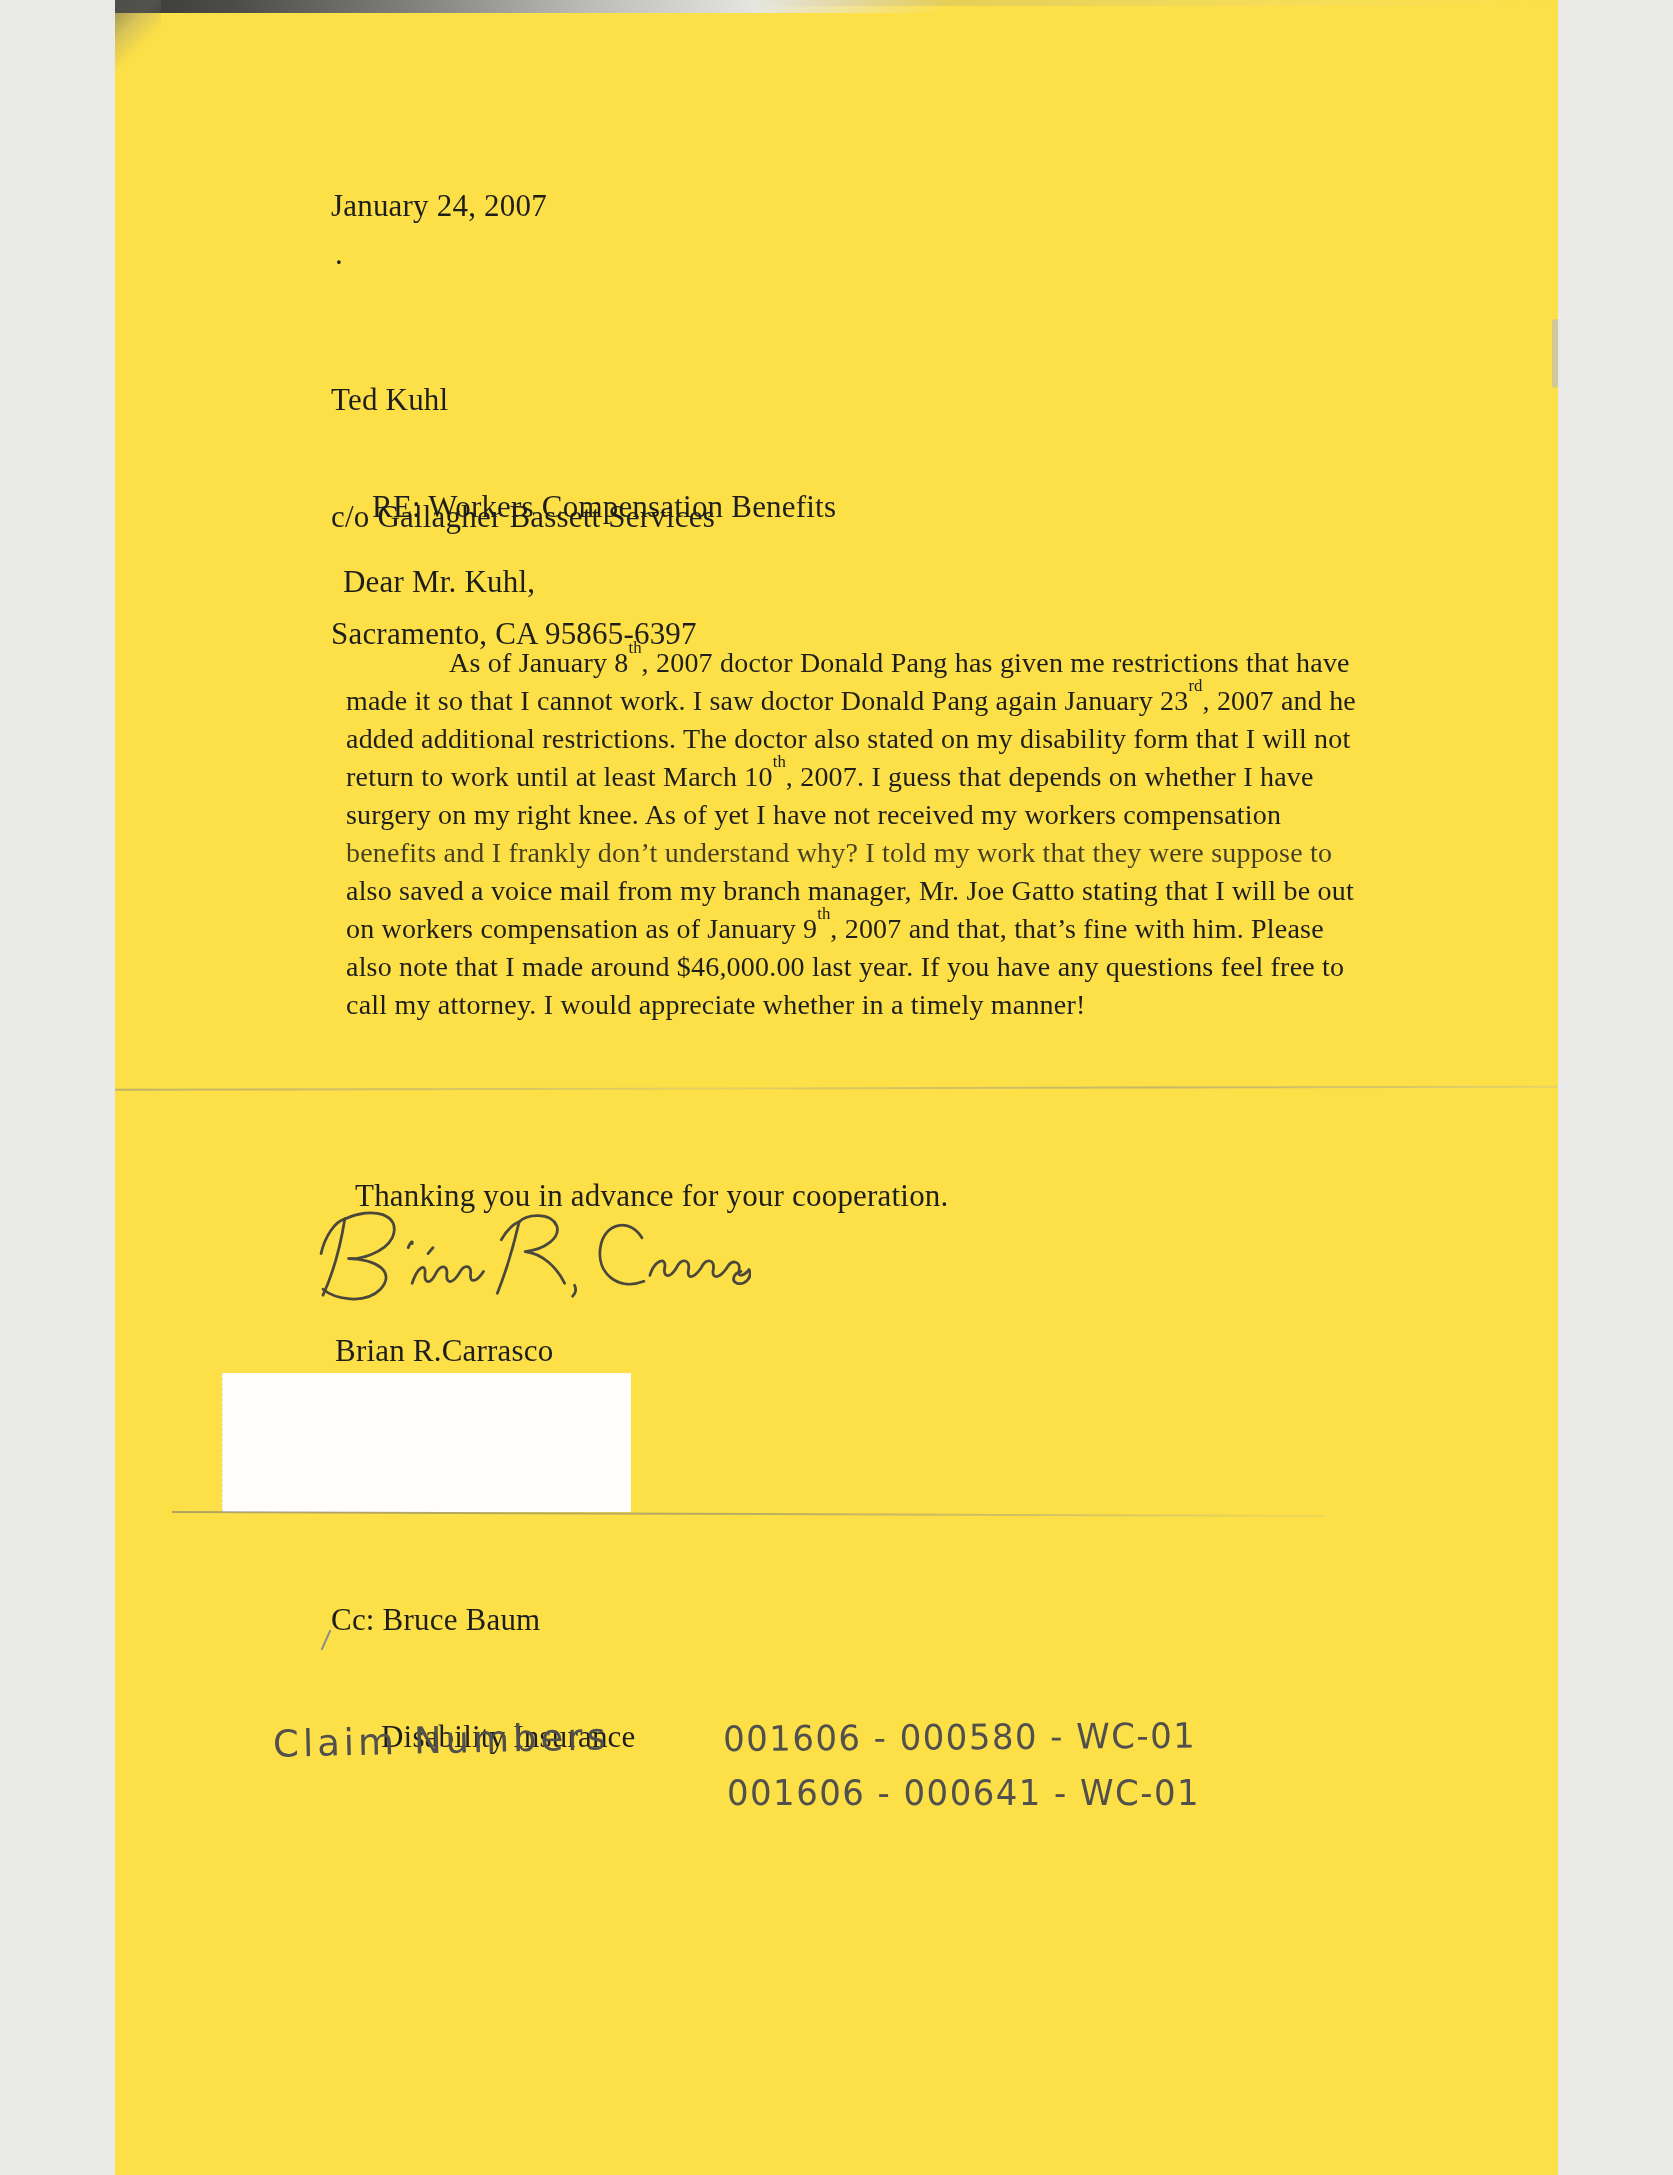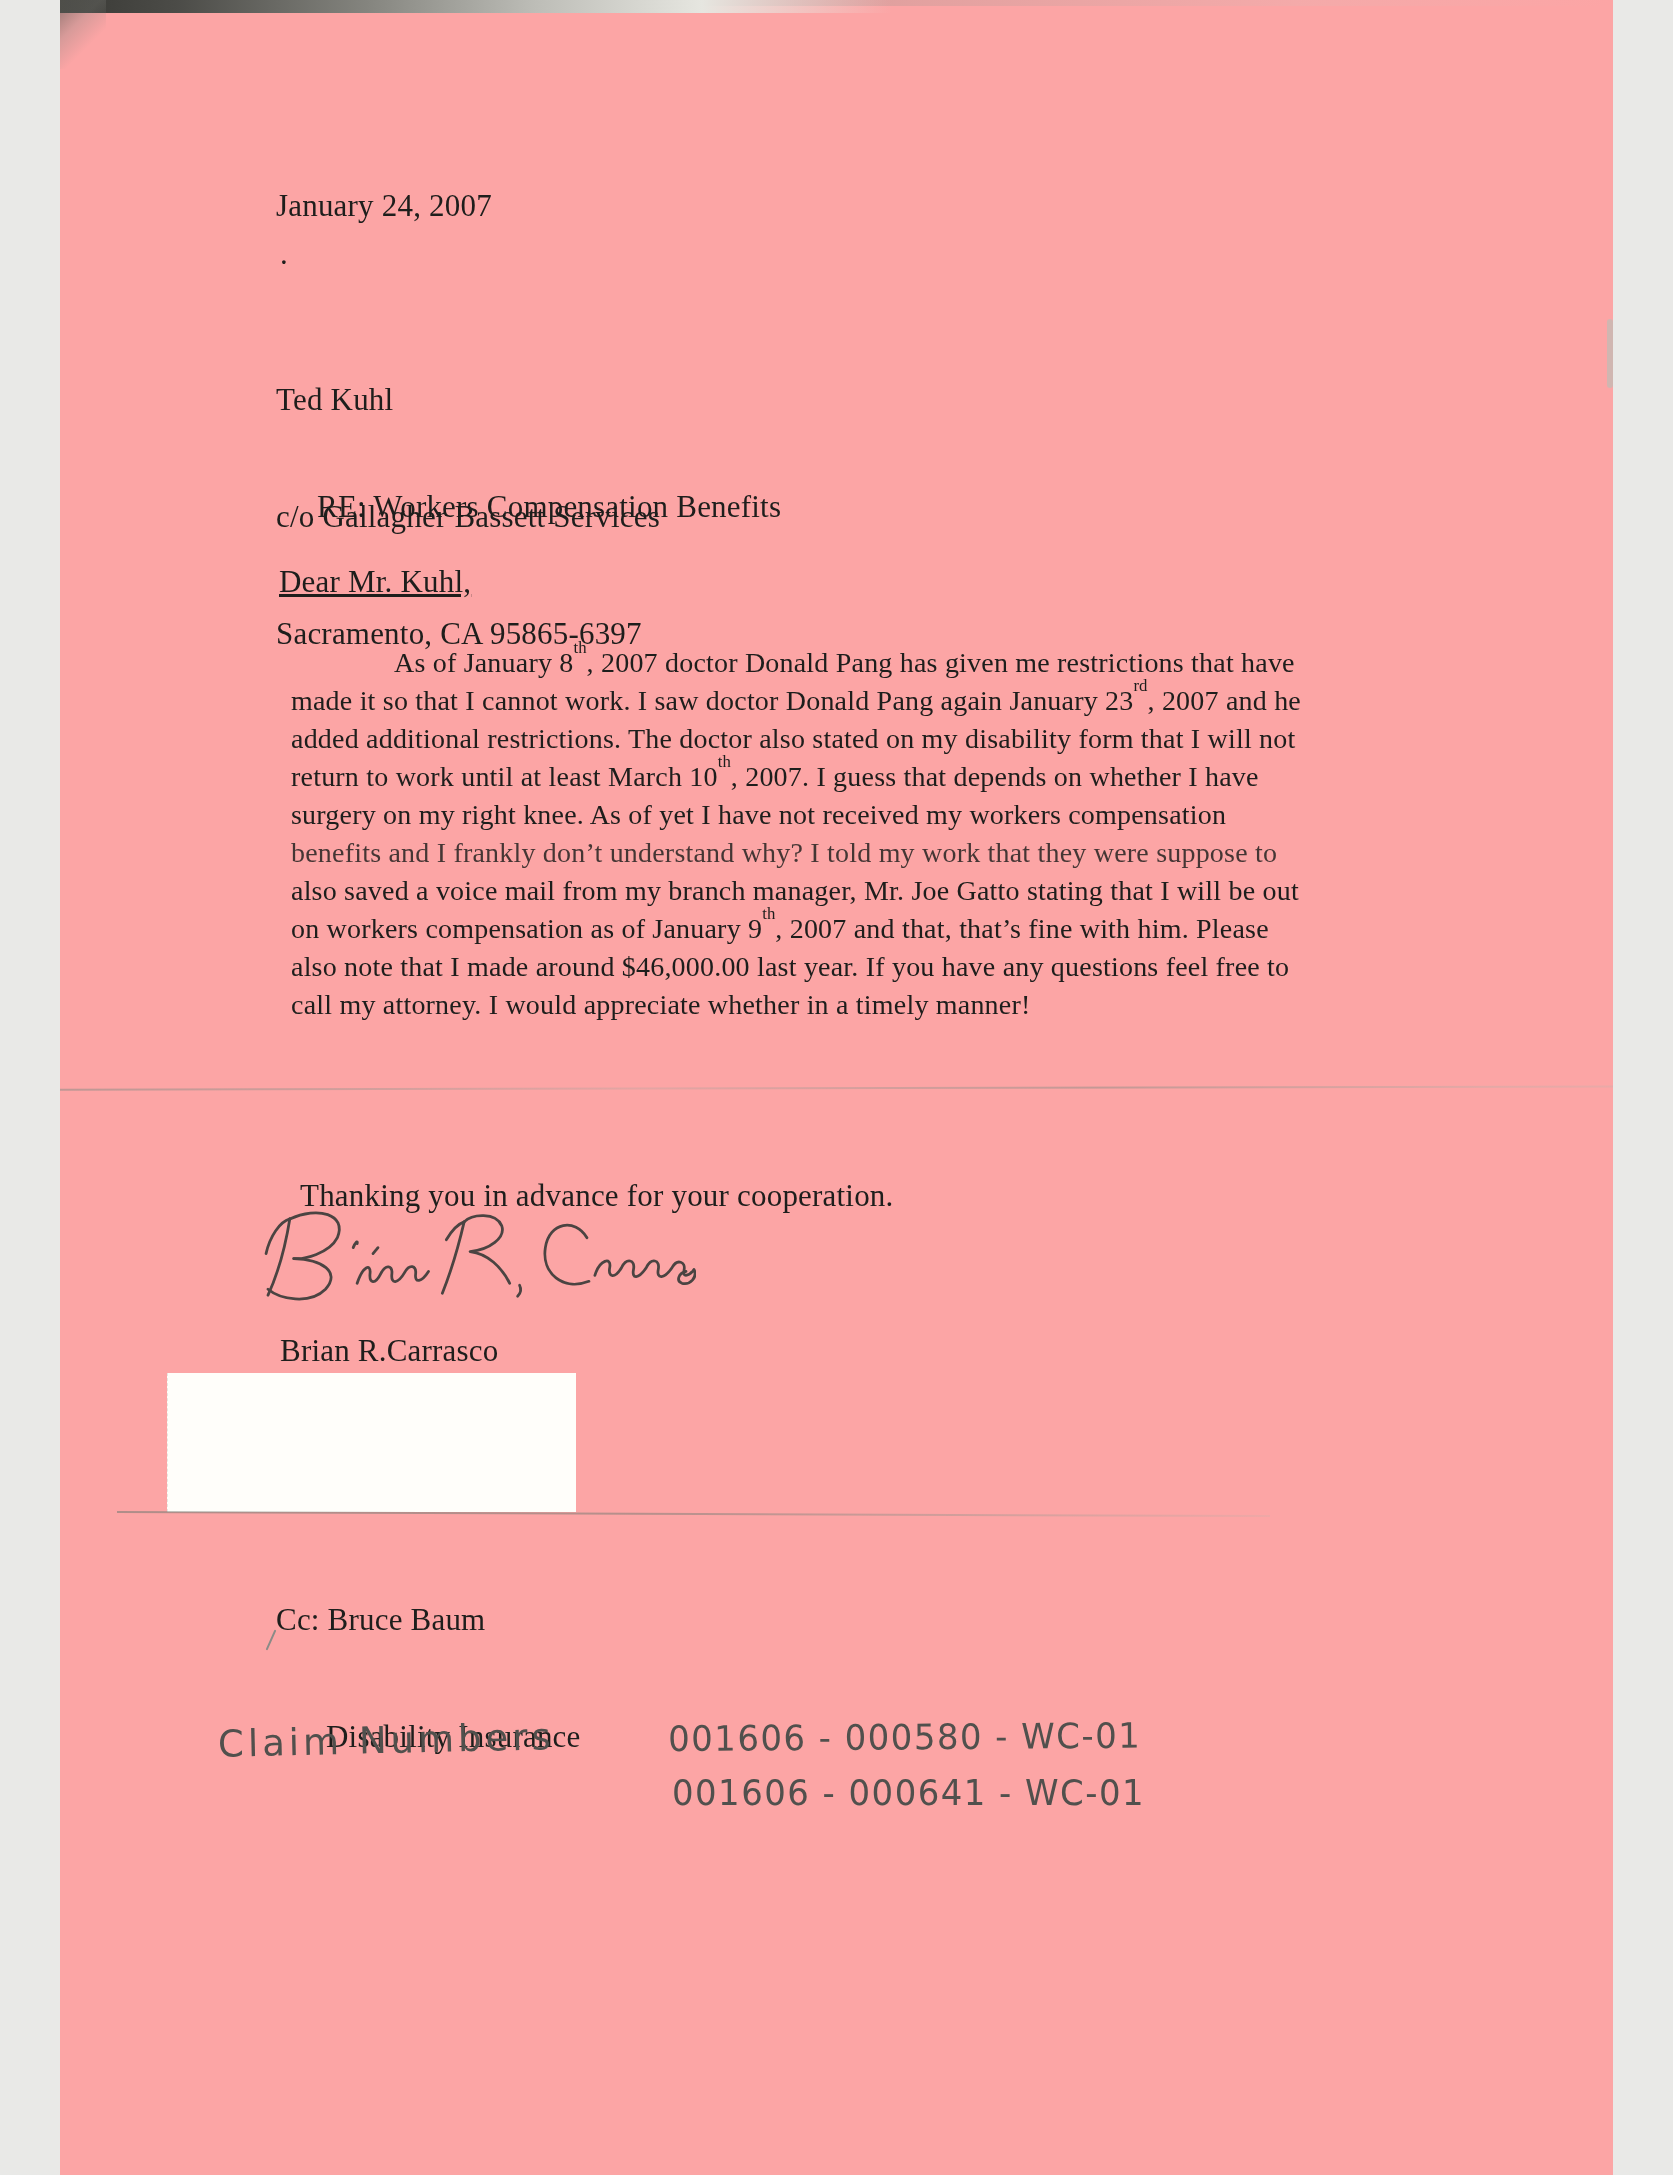--- a/index.html
+++ b/index.html
@@ -1,20 +1,20 @@
 <!DOCTYPE html>
 <html><head>
 <meta charset="utf-8">
 <style>
   html,body{margin:0;padding:0;background:#e9e9e7;}
   .page{
     position:relative;
-    width:1553px;height:2175px;
+    width:1443px;height:2175px;
     margin:0 auto;
-    background:#fca5a5;
+    background:#fde047;
     overflow:hidden;
     font-family:"Liberation Serif",serif;
     color:#1e1e1c;
   }
   
   .scan-top-edge{
     position:absolute;left:0;top:0;width:1188px;height:13px;
     background:linear-gradient(90deg,#383834 0%,#4c4c48 10%,#85857f 26%,#bdbdb7 40%,#e6e6e0 54%,rgba(255,255,255,0) 70%);
   }
   .scan-top-fade{
@@ -47,21 +47,21 @@
   .pen-mark{
     position:absolute;left:210px;top:1629px;width:2px;height:22px;
     background:#8b8b87;transform:rotate(24deg);border-radius:2px;
   }
   
   .typed{position:absolute;font-size:31px;line-height:39px;letter-spacing:0.2px;white-space:pre;}
   .date-line{left:216px;top:186px;}
   .stray-period{left:220px;top:234px;}
   .recipient-address{left:216px;top:302px;}
   .re-line{left:216px;top:487px;margin-left:41px;}
-  .salutation{left:219px;top:562px;text-decoration:underline;}
+  .salutation{left:228px;top:562px;}
   .closing-line{left:216px;top:1176px;margin-left:24px;}
   .typed-signature-name{left:220px;top:1331px;}
   .cc-block{left:216px;top:1522px;}
   .cc-block .cc-dept{padding-left:50px;}
   .body-paragraph{
     position:absolute;left:231px;top:644px;width:1257px;
     font-size:28px;line-height:38px;letter-spacing:0.2px;
   }
   .body-paragraph .line{white-space:pre;}
   .body-paragraph .line.first{padding-left:103px;}

